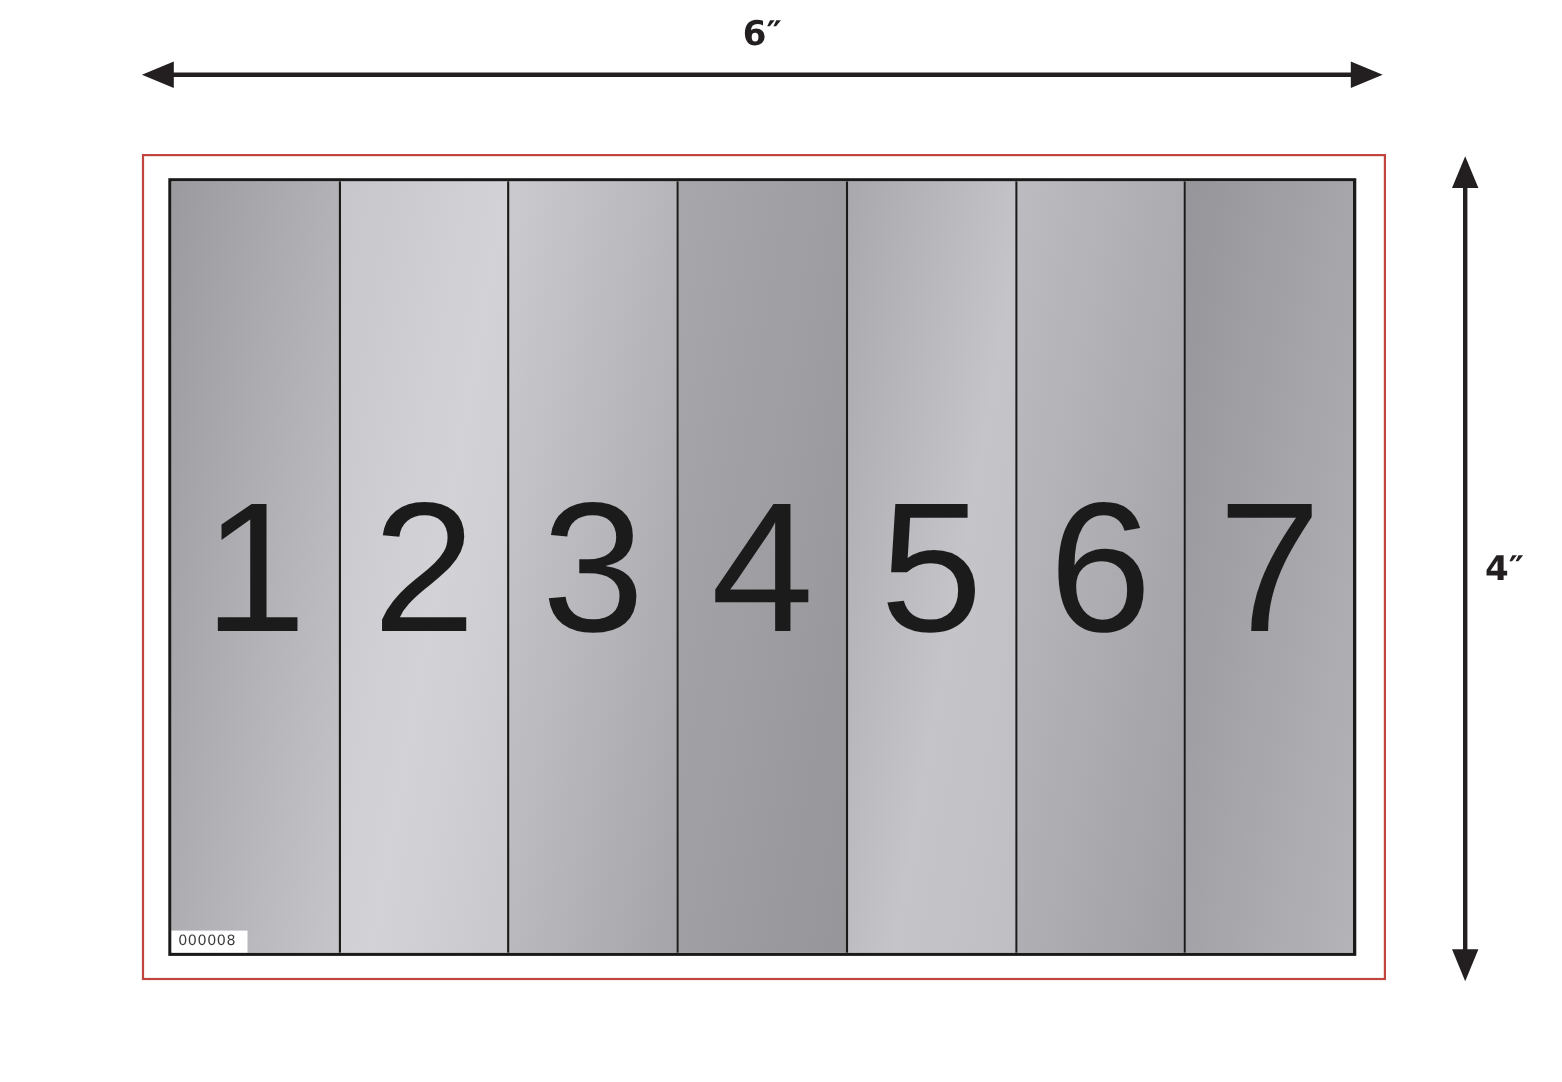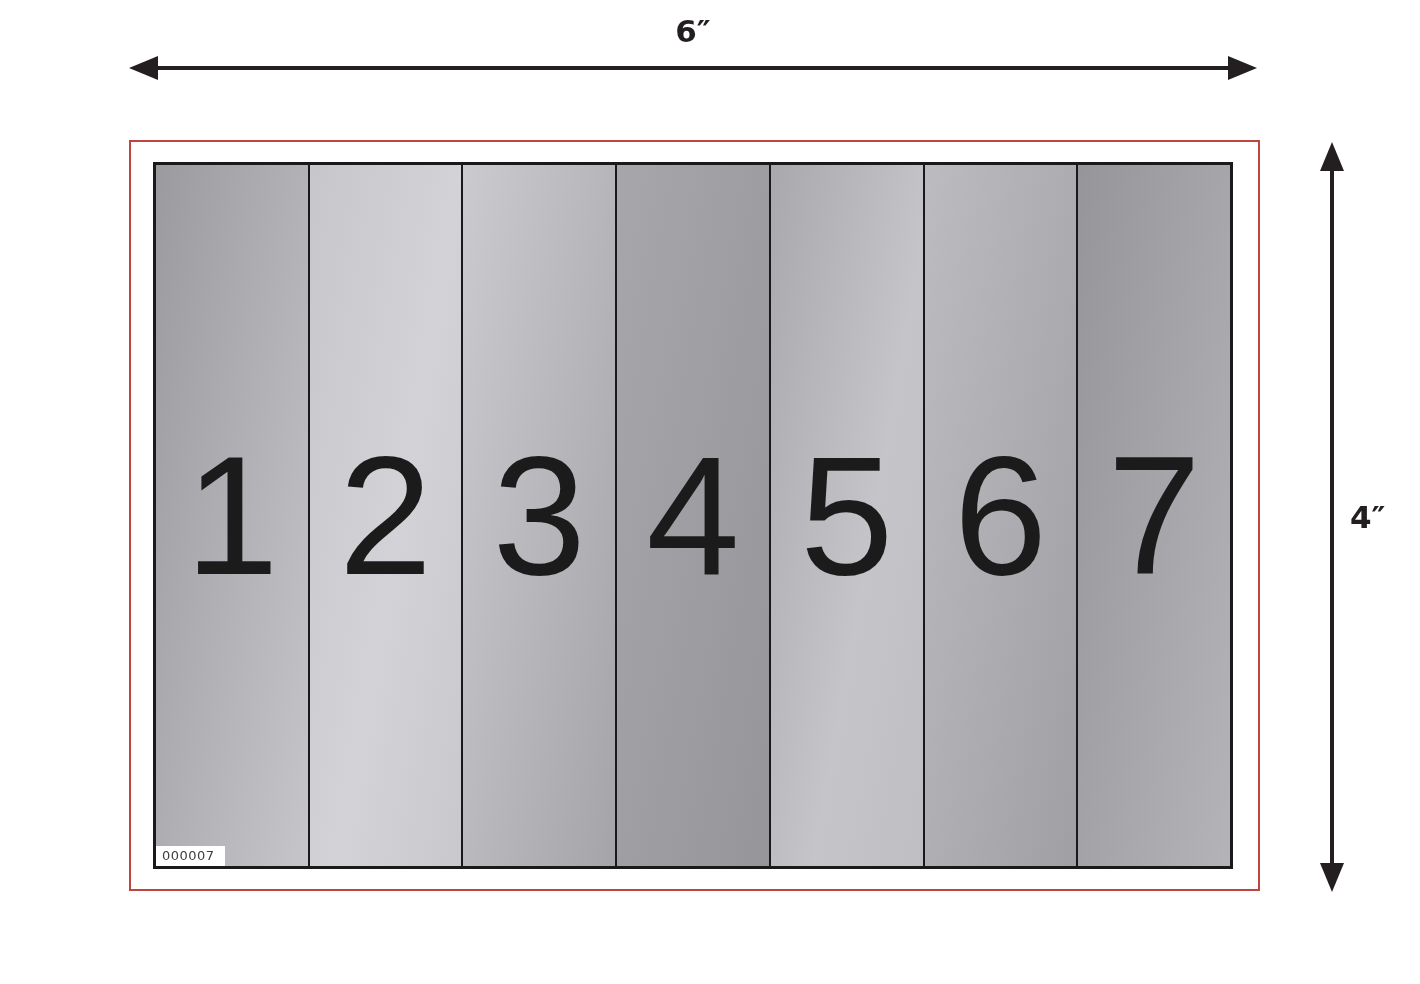--- a/index.html
+++ b/index.html
@@ -86,21 +86,21 @@
 
   <svg class="h-arrow" width="1130" height="28" viewBox="0 0 1130 28">
     <line x1="24" y1="14" x2="1106" y2="14" stroke="var(--line)" stroke-width="4"></line>
     <polygon points="1,14 30,2 30,26" fill="var(--line)"></polygon>
     <polygon points="1129,14 1100,2 1100,26" fill="var(--line)"></polygon>
   </svg>
 
   <div class="card-outline"></div>
 
   <div class="panel-strip">
-    <div class="serial-box">000007</div>
+    <div class="serial-box">000008</div>
   <div class="panel" style="background: linear-gradient(100deg, rgb(155, 155, 159) 0%, rgb(198, 198, 202) 100%);">
         <span class="panel-number">1</span>
       </div>
       <div class="panel" style="background: linear-gradient(100deg, rgb(199, 199, 203) 0%, rgb(211, 211, 215) 55%, rgb(201, 201, 205) 100%);">
         <span class="panel-number">2</span>
       </div>
       <div class="panel" style="background: linear-gradient(100deg, rgb(203, 203, 207) 0%, rgb(165, 165, 169) 100%);">
         <span class="panel-number">3</span>
       </div>
       <div class="panel" style="background: linear-gradient(100deg, rgb(167, 167, 171) 0%, rgb(150, 150, 154) 100%);">

